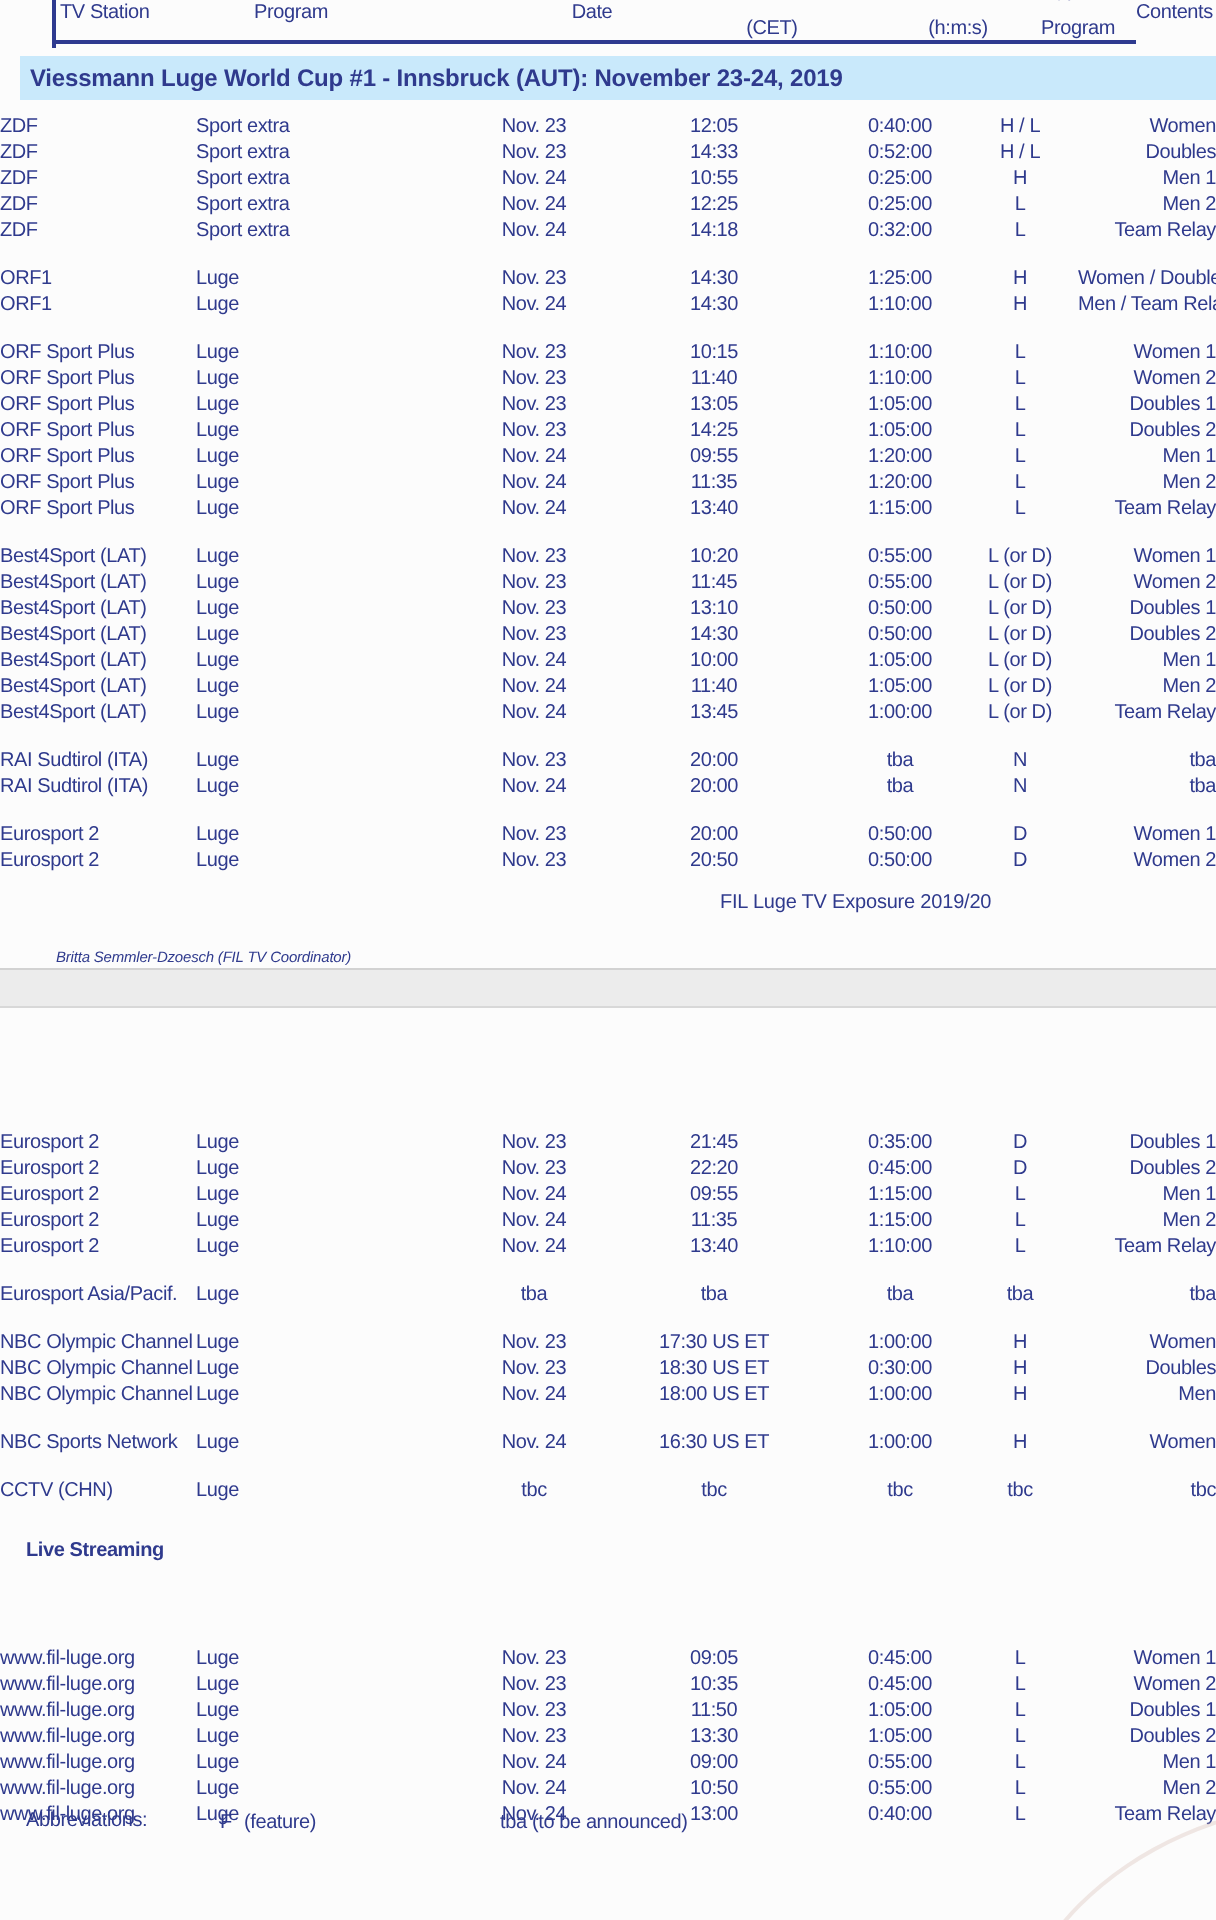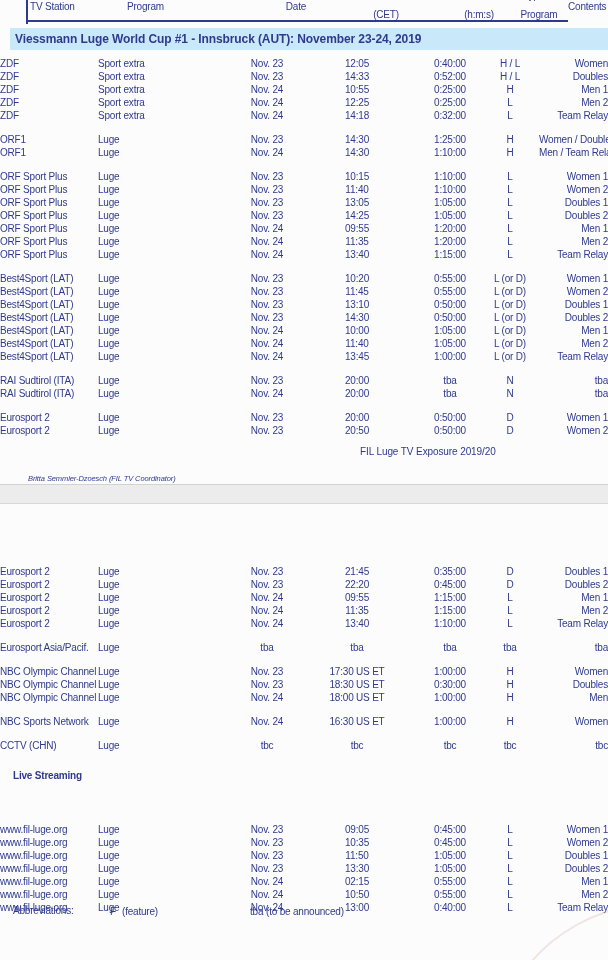--- a/index.html
+++ b/index.html
@@ -486,21 +486,21 @@
           <span class="cell c-date">Nov. 23</span>
           <span class="cell c-time">13:30</span>
           <span class="cell c-duration">1:05:00</span>
           <span class="cell c-type">L</span>
           <span class="cell c-contents">Doubles 2</span>
         </div>
         <div class="row">
           <span class="cell c-station">www.fil-luge.org</span>
           <span class="cell c-program">Luge</span>
           <span class="cell c-date">Nov. 24</span>
-          <span class="cell c-time">02:15</span>
+          <span class="cell c-time">09:00</span>
           <span class="cell c-duration">0:55:00</span>
           <span class="cell c-type">L</span>
           <span class="cell c-contents">Men 1</span>
         </div>
         <div class="row">
           <span class="cell c-station">www.fil-luge.org</span>
           <span class="cell c-program">Luge</span>
           <span class="cell c-date">Nov. 24</span>
           <span class="cell c-time">10:50</span>
           <span class="cell c-duration">0:55:00</span>

